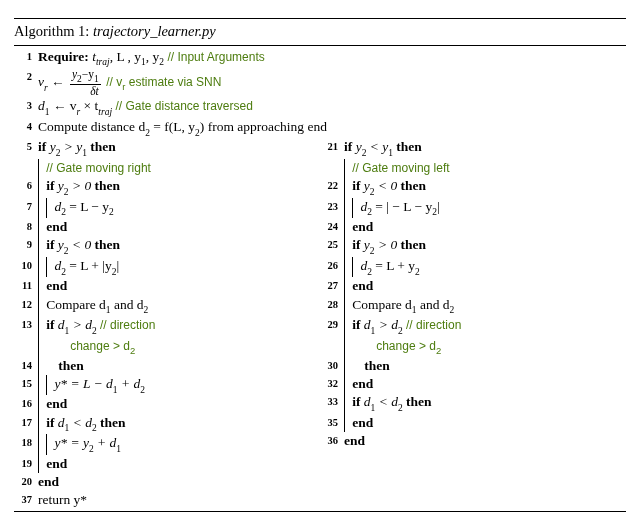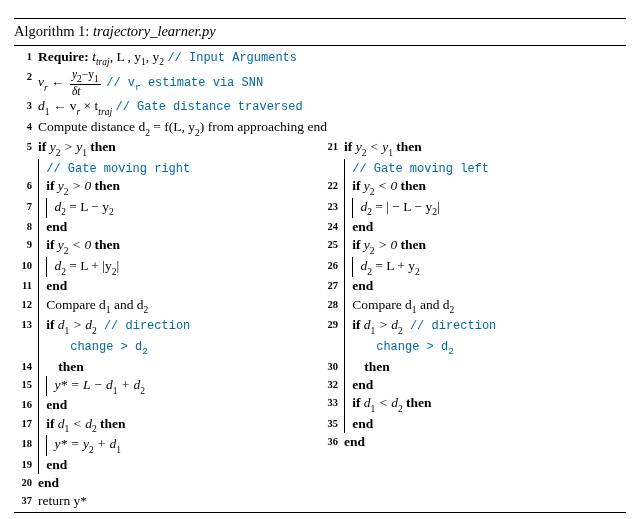--- a/index.html
+++ b/index.html
@@ -36,26 +36,26 @@
       text-align: right;
       font-size: 10.5px;
       font-weight: bold;
       padding-right: 6px;
       padding-top: 2px;
     }
     .linecontent {
       flex: 1;
     }
     .kw { font-weight: bold; }
-    .comment { font-family: Liberation Mono, monospace; font-size: 12px; color:#0369a1; }
+    .comment { font-family: Liberation Sans, sans-serif; font-size: 12px; color:#4d7c0f; }
     .sub { font-size: 9.5px; vertical-align: sub; position: relative; top:1px;}
     .frac {
       display: inline-block;
       vertical-align: middle;
-      text-align: left;
+      text-align: right;
       font-size: 11.5px;
       line-height: 1.05;
       margin: 0 2px;
     }
     .frac .num { display:block; border-bottom: 0.8px solid #000; padding:0 2px;}
     .frac .den { display:block; padding:0 2px;}
     .twocol {
       display: flex;
       gap: 0;
     }

